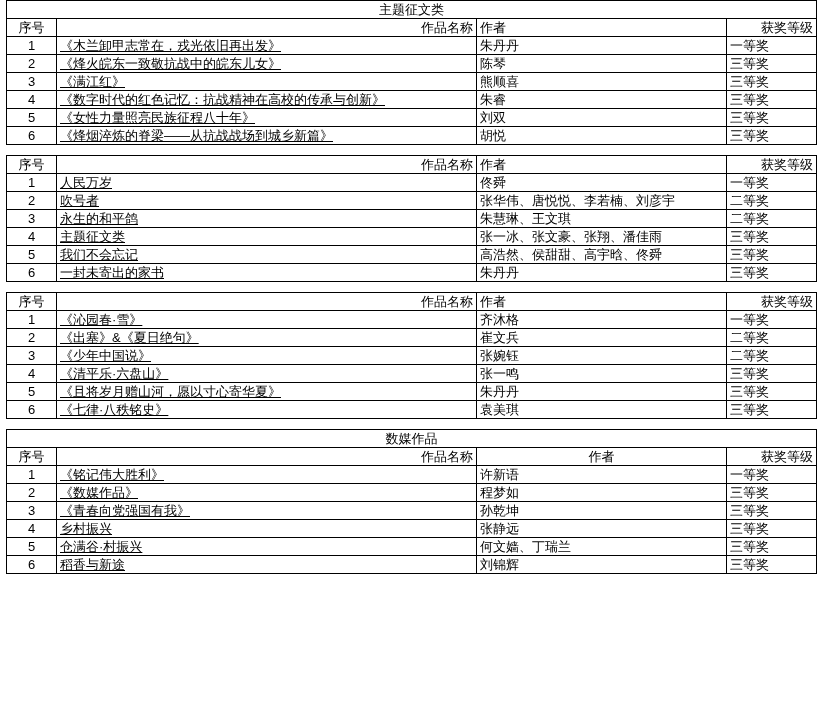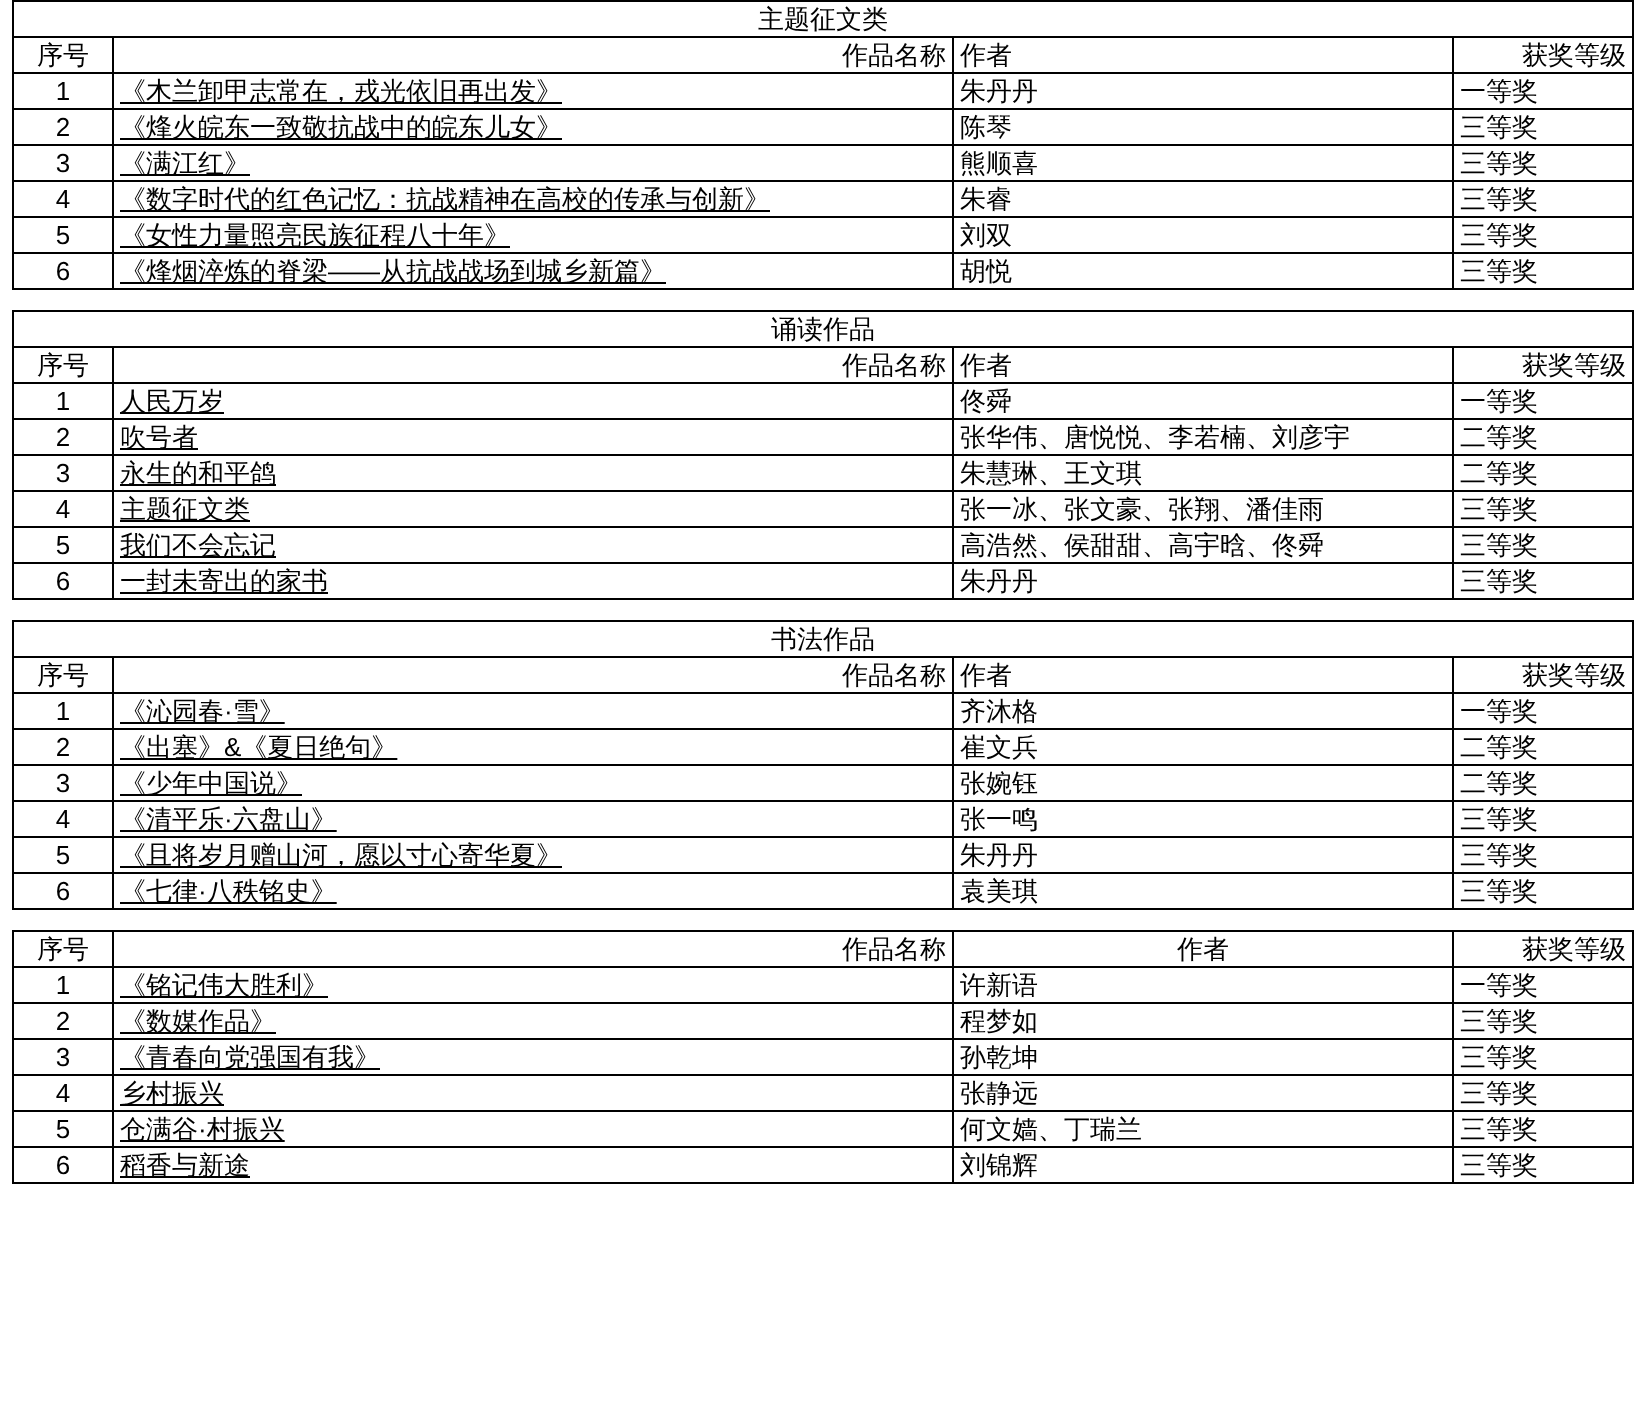--- a/index.html
+++ b/index.html
@@ -117,23 +117,20 @@
 
   <table class="award-table">
     <colgroup>
         <col class="col-idx">
         <col class="col-name">
         <col class="col-author">
         <col class="col-level">
       </colgroup>
     <tbody>
       <tr>
-        <td class="section-title" colspan="4">诵读作品</td>
-      </tr>
-      <tr>
         <td class="hdr-idx">序号</td>
         <td class="hdr-name">作品名称</td>
         <td class="hdr-author">作者</td>
         <td class="hdr-level">获奖等级</td>
       </tr>
       <tr>
         <td class="col-idx">1</td>
         <td class="col-name">人民万岁</td>
         <td class="col-author">佟舜</td>
         <td class="col-level">一等奖</td>
@@ -173,23 +170,20 @@
 
   <table class="award-table">
     <colgroup>
         <col class="col-idx">
         <col class="col-name">
         <col class="col-author">
         <col class="col-level">
       </colgroup>
     <tbody>
       <tr>
-        <td class="section-title" colspan="4">书法作品</td>
-      </tr>
-      <tr>
         <td class="hdr-idx">序号</td>
         <td class="hdr-name">作品名称</td>
         <td class="hdr-author">作者</td>
         <td class="hdr-level">获奖等级</td>
       </tr>
       <tr>
         <td class="col-idx">1</td>
         <td class="col-name">《沁园春·雪》</td>
         <td class="col-author">齐沐格</td>
         <td class="col-level">一等奖</td>
@@ -229,20 +223,23 @@
 
   <table class="award-table">
     <colgroup>
         <col class="col-idx">
         <col class="col-name">
         <col class="col-author">
         <col class="col-level">
       </colgroup>
     <tbody>
       <tr>
+        <td class="section-title" colspan="4">数媒作品</td>
+      </tr>
+      <tr>
         <td class="hdr-idx">序号</td>
         <td class="hdr-name">作品名称</td>
         <td class="hdr-author-center">作者</td>
         <td class="hdr-level">获奖等级</td>
       </tr>
       <tr>
         <td class="col-idx">1</td>
         <td class="col-name">《铭记伟大胜利》</td>
         <td class="col-author">许新语</td>
         <td class="col-level">一等奖</td>

